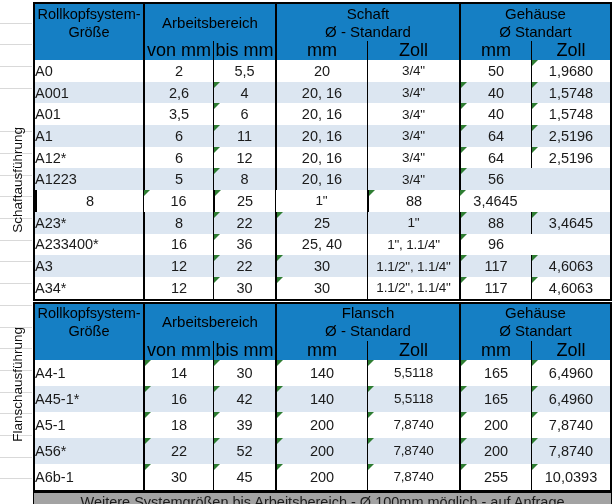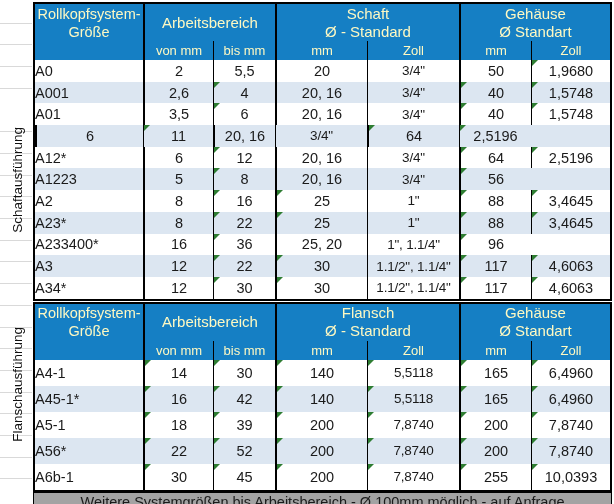--- a/index.html
+++ b/index.html
@@ -19,25 +19,25 @@
     position:absolute;left:0;top:2px;width:32px;height:484px;
     background:repeating-linear-gradient(to bottom,#ffffff 0 20.7px,var(--grid-faint) 20.7px 21.7px);
   }
   .vwrap{position:absolute;left:2px;width:30px;display:flex;align-items:center;justify-content:center;z-index:2;}
   .vwrap.one{top:60px;height:239px;}
   .vwrap.two{top:302px;height:164px;}
   .vtext{writing-mode:vertical-rl;transform:rotate(180deg);font-size:13.5px;white-space:nowrap;color:#111;}
   .content{position:absolute;left:33px;top:2px;width:579px;z-index:1;}
   .tbl{border:2px solid var(--border);background:#fff;box-sizing:border-box;width:579px;}
   .tbl.t2{margin-top:1px;}
-  .thead{background:var(--header-blue);color:#fef9c3;text-align:center;}
+  .thead{background:var(--header-blue);color:#000000;text-align:center;}
   .hrow1{display:grid;grid-template-columns:108px 132px 184px 151px;height:37px;}
   .hrow2{display:grid;grid-template-columns:108px 70px 62px 92px 92px 72px 79px;height:19px;}
   .hc{display:flex;flex-direction:column;align-items:center;justify-content:center;font-size:15px;line-height:18px;white-space:nowrap;box-sizing:border-box;}
-  .hrow2 .hc{flex-direction:row;font-size:13px;line-height:19px;}
+  .hrow2 .hc{flex-direction:row;font-size:18px;line-height:19px;}
   .hname{font-size:14.5px;}
   .bl2{border-left:2px solid var(--border);}
   .bl1{border-left:1px solid var(--border);}
   .row{display:grid;grid-template-columns:108px 70px 62px 92px 92px 72px 79px;}
   .t1 .row{height:21.7px;}
   .t2 .row{height:26px;}
   .row.band{background:var(--band);}
   .c{position:relative;display:flex;align-items:center;justify-content:center;font-size:14.5px;box-sizing:border-box;white-space:nowrap;overflow:visible;}
   .c.c1{justify-content:flex-start;}
   .c.c5{font-size:13.5px;letter-spacing:-0.2px;}
@@ -127,20 +127,21 @@
       <div class="row">
         <div class="c c1">A01</div>
         <div class="c c2 bl2">3,5</div>
         <div class="c c3 bl1 flag">6</div>
         <div class="c c4 bl2">20, 16</div>
         <div class="c c5 bl1">3/4"</div>
         <div class="c c6 bl2 flag">40</div>
         <div class="c c7 bl1 flag">1,5748</div>
       </div>
       <div class="row band">
+        <div class="c c1">A1</div>
         <div class="c c2 bl2">6</div>
         <div class="c c3 bl1 flag">11</div>
         <div class="c c4 bl2">20, 16</div>
         <div class="c c5 bl1">3/4"</div>
         <div class="c c6 bl2 flag">64</div>
         <div class="c c7 bl1 flag">2,5196</div>
       </div>
       <div class="row">
         <div class="c c1">A12*</div>
         <div class="c c2 bl2">6</div>
@@ -152,42 +153,41 @@
       </div>
       <div class="row band">
         <div class="c c1">A1223</div>
         <div class="c c2 bl2">5</div>
         <div class="c c3 bl1 flag">8</div>
         <div class="c c4 bl2">20, 16</div>
         <div class="c c5 bl1">3/4"</div>
         <div class="c c6 bl2 flag">56</div>
       </div>
       <div class="row">
-        <div class="c c1">A2</div>
         <div class="c c2 bl2">8</div>
         <div class="c c3 bl1 flag">16</div>
         <div class="c c4 bl2 flag">25</div>
         <div class="c c5 bl1">1"</div>
         <div class="c c6 bl2 flag">88</div>
         <div class="c c7 bl1 flag">3,4645</div>
       </div>
       <div class="row band">
         <div class="c c1">A23*</div>
         <div class="c c2 bl2">8</div>
         <div class="c c3 bl1 flag">22</div>
         <div class="c c4 bl2 flag">25</div>
         <div class="c c5 bl1">1"</div>
         <div class="c c6 bl2 flag">88</div>
         <div class="c c7 bl1 flag">3,4645</div>
       </div>
       <div class="row">
         <div class="c c1">A233400*</div>
         <div class="c c2 bl2">16</div>
         <div class="c c3 bl1 flag">36</div>
-        <div class="c c4 bl2">25, 20</div>
+        <div class="c c4 bl2">25, 40</div>
         <div class="c c5 bl1">1", 1.1/4"</div>
         <div class="c c6 bl2 flag">96</div>
       </div>
       <div class="row band">
         <div class="c c1">A3</div>
         <div class="c c2 bl2">12</div>
         <div class="c c3 bl1 flag">22</div>
         <div class="c c4 bl2 flag">30</div>
         <div class="c c5 bl1">1.1/2", 1.1/4"</div>
         <div class="c c6 bl2 flag">117</div>

